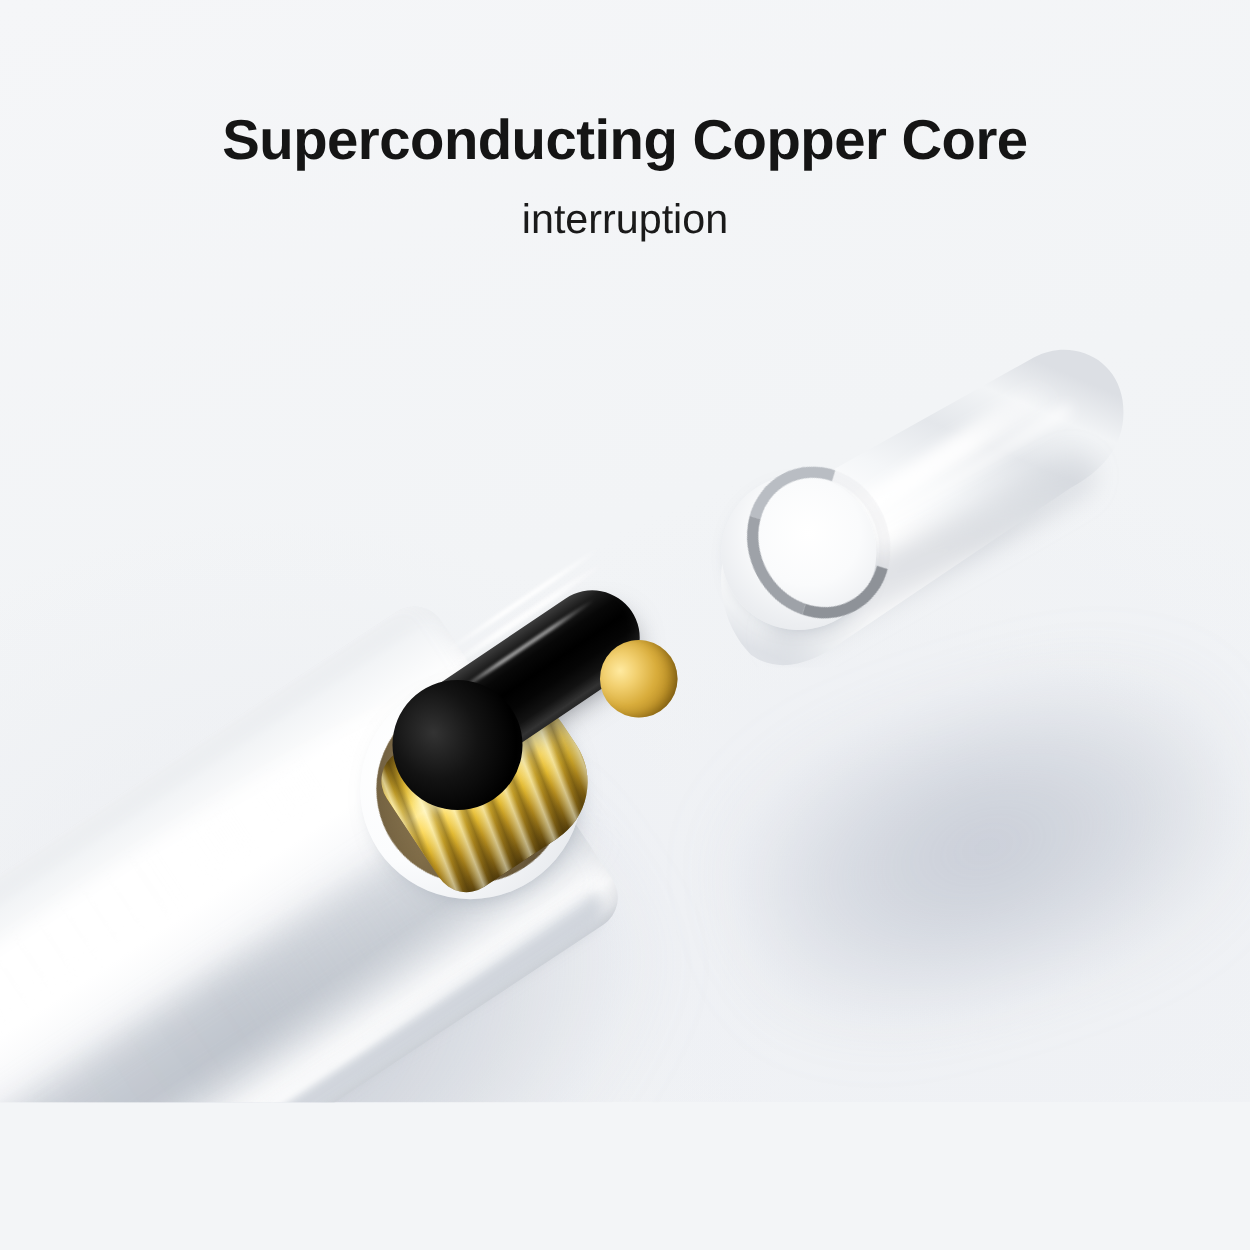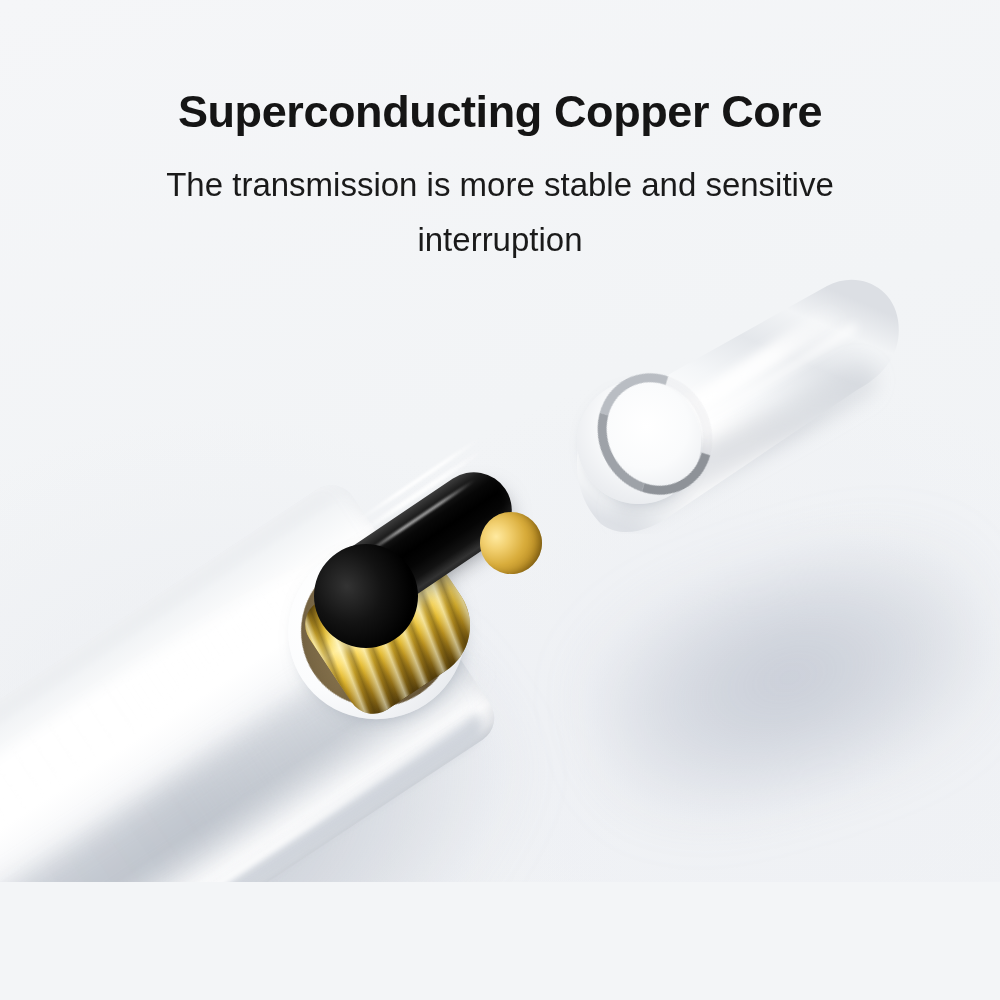--- a/index.html
+++ b/index.html
@@ -413,21 +413,20 @@
 </style>
 </head>
 <body>
 
 <div id="stage">
 
   <div class="bg layer"></div>
 
   <div class="textblock">
     <h1 class="headline">Superconducting Copper Core</h1>
-    <p class="sub line1">The transmission is more stable and sensitive</p>
     <p class="sub line2">interruption</p>
   </div>
 
   <div class="layer pen-shadow-body"></div>
   <div class="layer cap-shadow"></div>
 
   <div class="layer pen-body-wrap">
     <div class="pen-body"></div>
     <div class="pen-body-shade"></div>
     <div class="pen-body-hl-top"></div>

